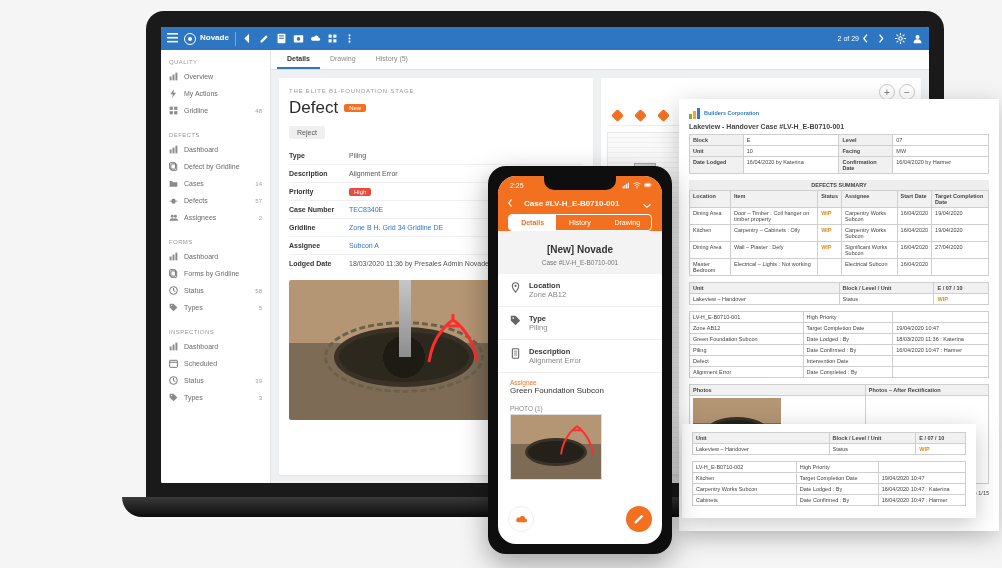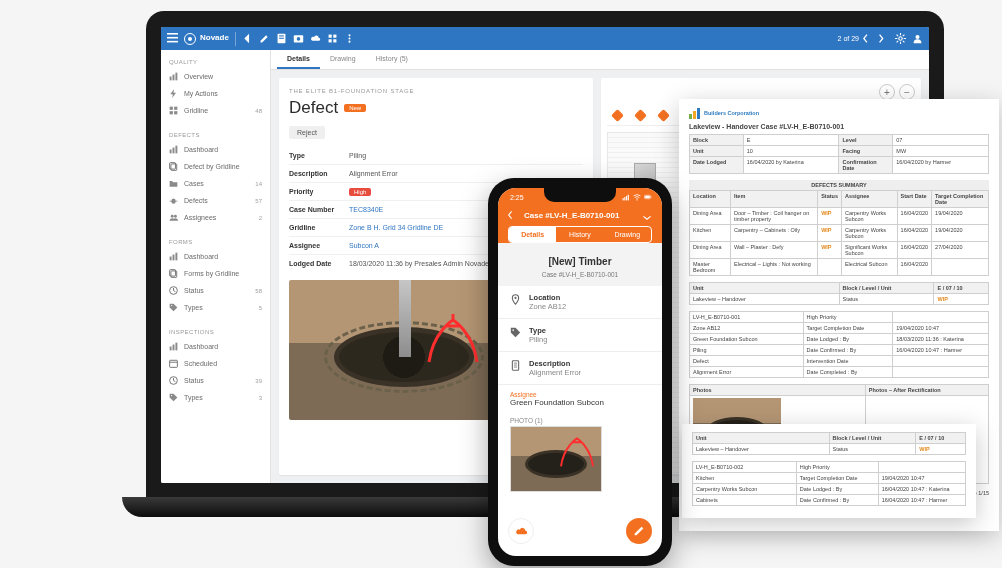--- a/index.html
+++ b/index.html
@@ -108,21 +108,21 @@
 .sheet .orange{color:#e38a1f;font-weight:600;}
 .sheetA { right:3px; top:99px; width:320px; height:432px; }
 .sheetB { right:26px; top:424px; width:294px; }
 .sheet .mini-photo{width:88px;height:56px;float:left;margin-right:6px;position:relative;
   background:linear-gradient(#b49674 0 45%,#7d6b55 45% 100%);}
 .sheet .mini-photo .r{position:absolute;left:50%;top:58%;transform:translate(-50%,-50%);
   width:60px;height:26px;border-radius:50%;border:3px solid #3a3226;background:#24201a;}
 
 
 .phone { position:absolute; left:488px; top:166px; width:184px; height:388px;
-  background:#0e0e0e; border-radius:26px; padding:10px; box-shadow:0 10px 28px rgba(0,0,0,.35);margin-top:12px;}
+  background:#0e0e0e; border-radius:18px; padding:10px; box-shadow:0 10px 28px rgba(0,0,0,.35);}
 .phone .scr{ width:100%; height:100%; background:#fff; border-radius:18px; overflow:hidden;
   display:flex; flex-direction:column; position:relative;}
 .phone .notch{position:absolute;left:50%;top:0;transform:translateX(-50%);width:72px;height:14px;
   background:#0e0e0e;border-radius:0 0 10px 10px;z-index:3;}
 .phone .status{height:18px;background:#F37021;color:#fff;font-size:7px;display:flex;
   align-items:center;justify-content:space-between;padding:0 10px 0 12px;}
 .phone .hdr{background:#F37021;color:#fff;padding:4px 10px 0;}
 .phone .hdr-row{display:flex;align-items:center;gap:6px;font-size:8px;}
 .phone .hdr-row svg{width:10px;height:10px;fill:#fff;}
 .phone .seg{display:flex;margin:6px 0 0;border:1px solid #fff;border-radius:4px;overflow:hidden;}
@@ -773,21 +773,21 @@
             <use href="#i-l"></use>
           </svg>
       </div>
       <div class="seg" id="ph-seg">
           <div class="on">Details</div>
           <div class="">History</div>
           <div class="">Drawing</div>
         </div>
     </div>
     <div class="pg-title">
-      <b>[New] Timber</b>
+      <b>[New] Novade</b>
       <span>Case #LV-H_E-B0710-001</span>
     </div>
     <div class="list" id="ph-list">
         <div class="row">
     <svg viewBox="0 0 14 14" style="color:#666">
             <use href="#i-pin"></use>
           </svg>
     <div>
             <div class="lbl">Location</div>
             <div class="sub">Zone AB12</div>

